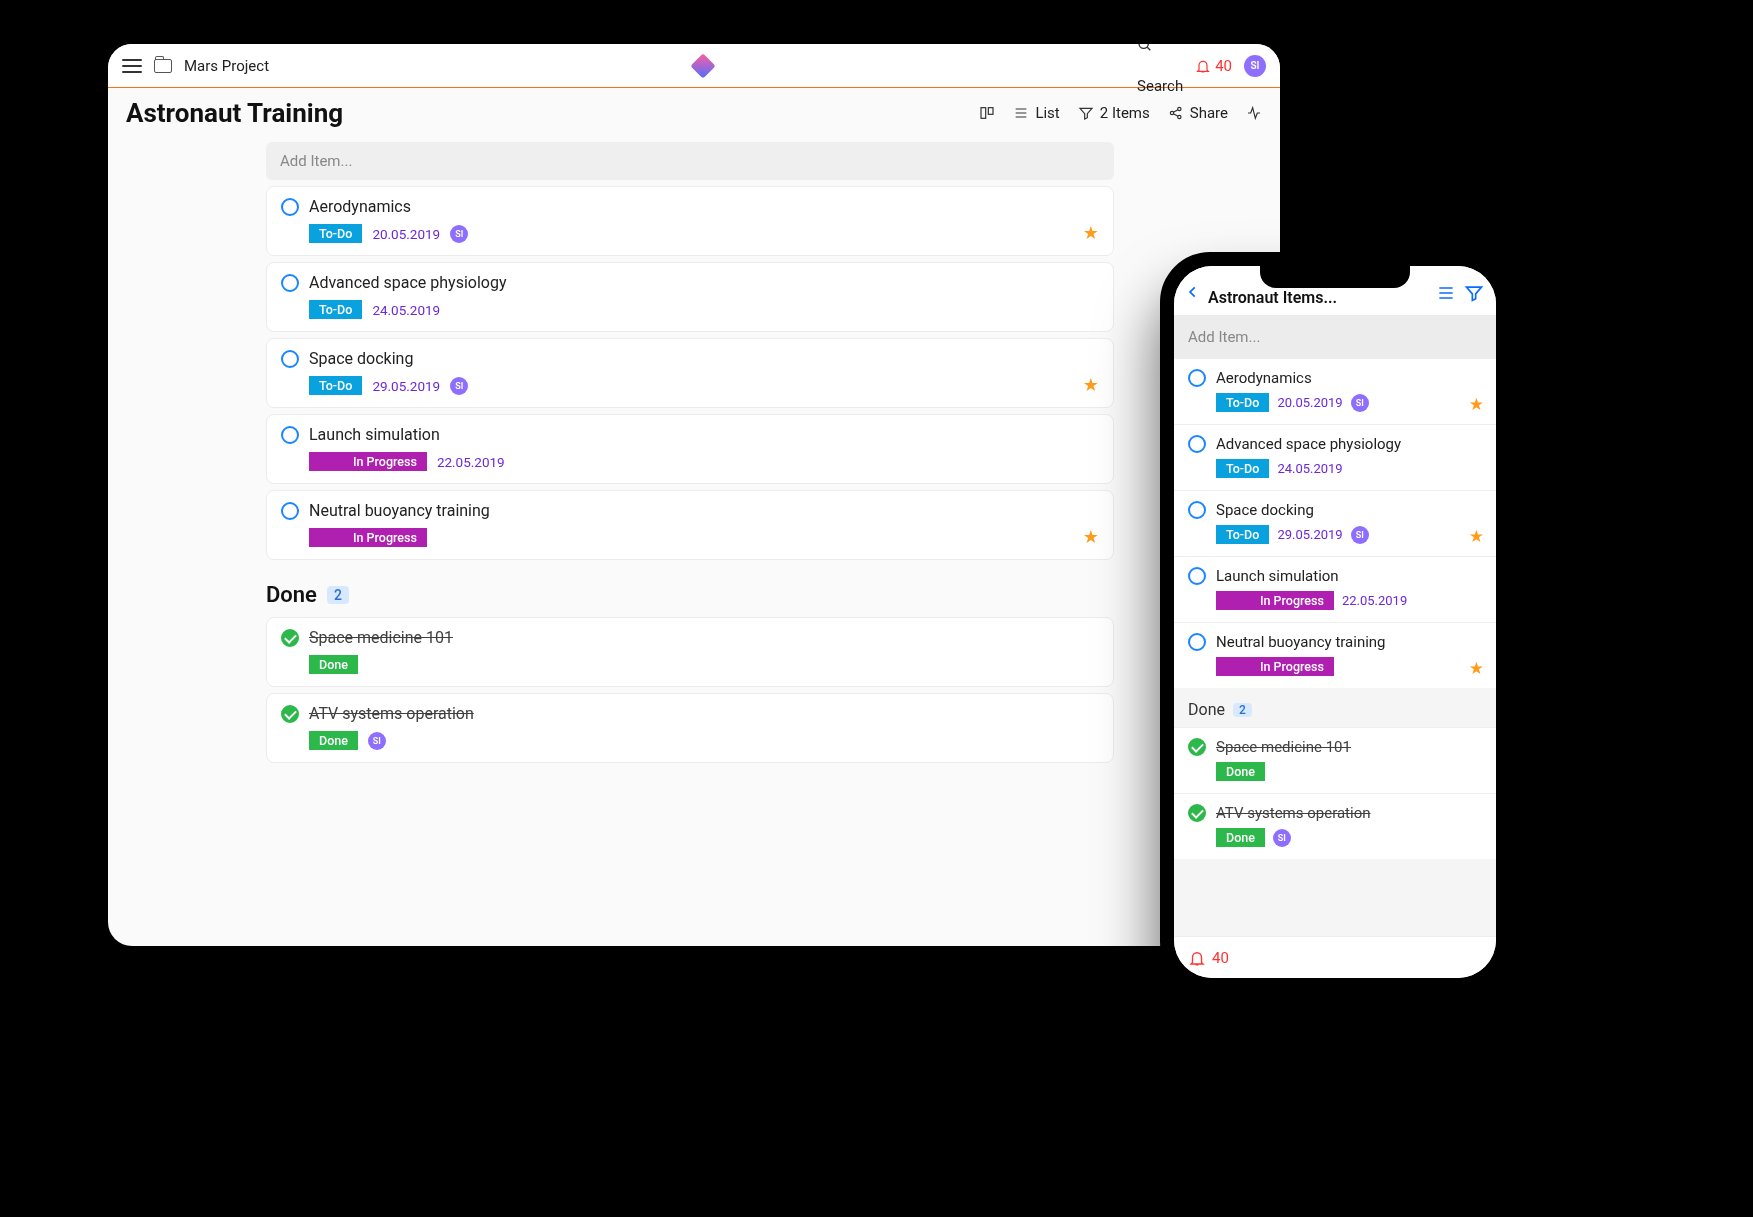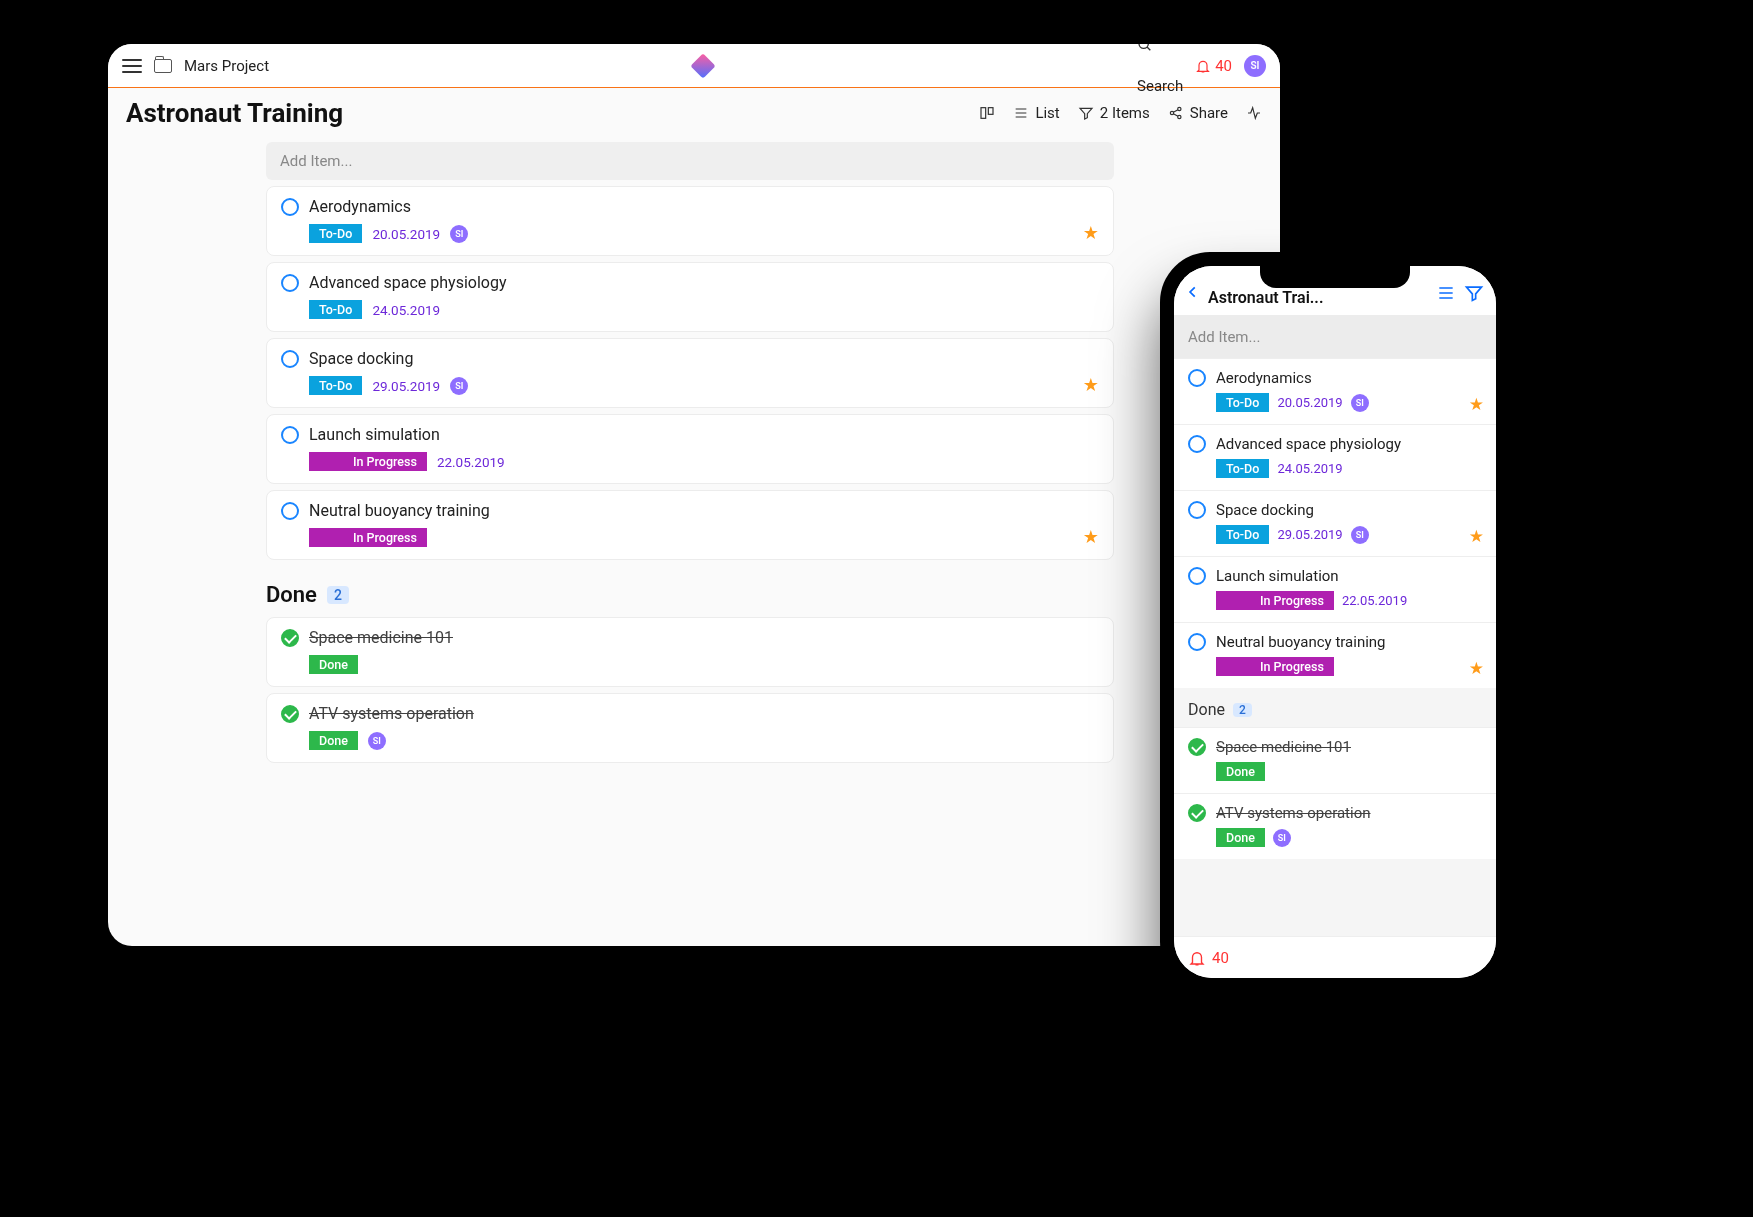--- a/index.html
+++ b/index.html
@@ -317,21 +317,21 @@
 <div class="phone">
   <div class="notch"></div>
   <div class="phone-screen">
 
     <div class="p-topbar">
       <span class="p-back">
         <svg width="14" height="20" viewBox="0 0 24 24" stroke="#0a6cff" fill="none" stroke-width="3">
             <polyline points="15 4 7 12 15 20"></polyline>
           </svg>
       </span>
-      <span class="p-title">Astronaut Trai...</span>
+      <span class="p-title">Astronaut Items...</span>
       <span class="p-tool">
         <svg viewBox="0 0 24 24">
             <line x1="4" y1="6" x2="20" y2="6"></line>
             <line x1="4" y1="12" x2="20" y2="12"></line>
             <line x1="4" y1="18" x2="20" y2="18"></line>
           </svg>
       </span>
       <span class="p-tool">
         <svg viewBox="0 0 24 24">
             <path d="M3 5h18l-7 8v6l-4 2v-8L3 5z"></path>

